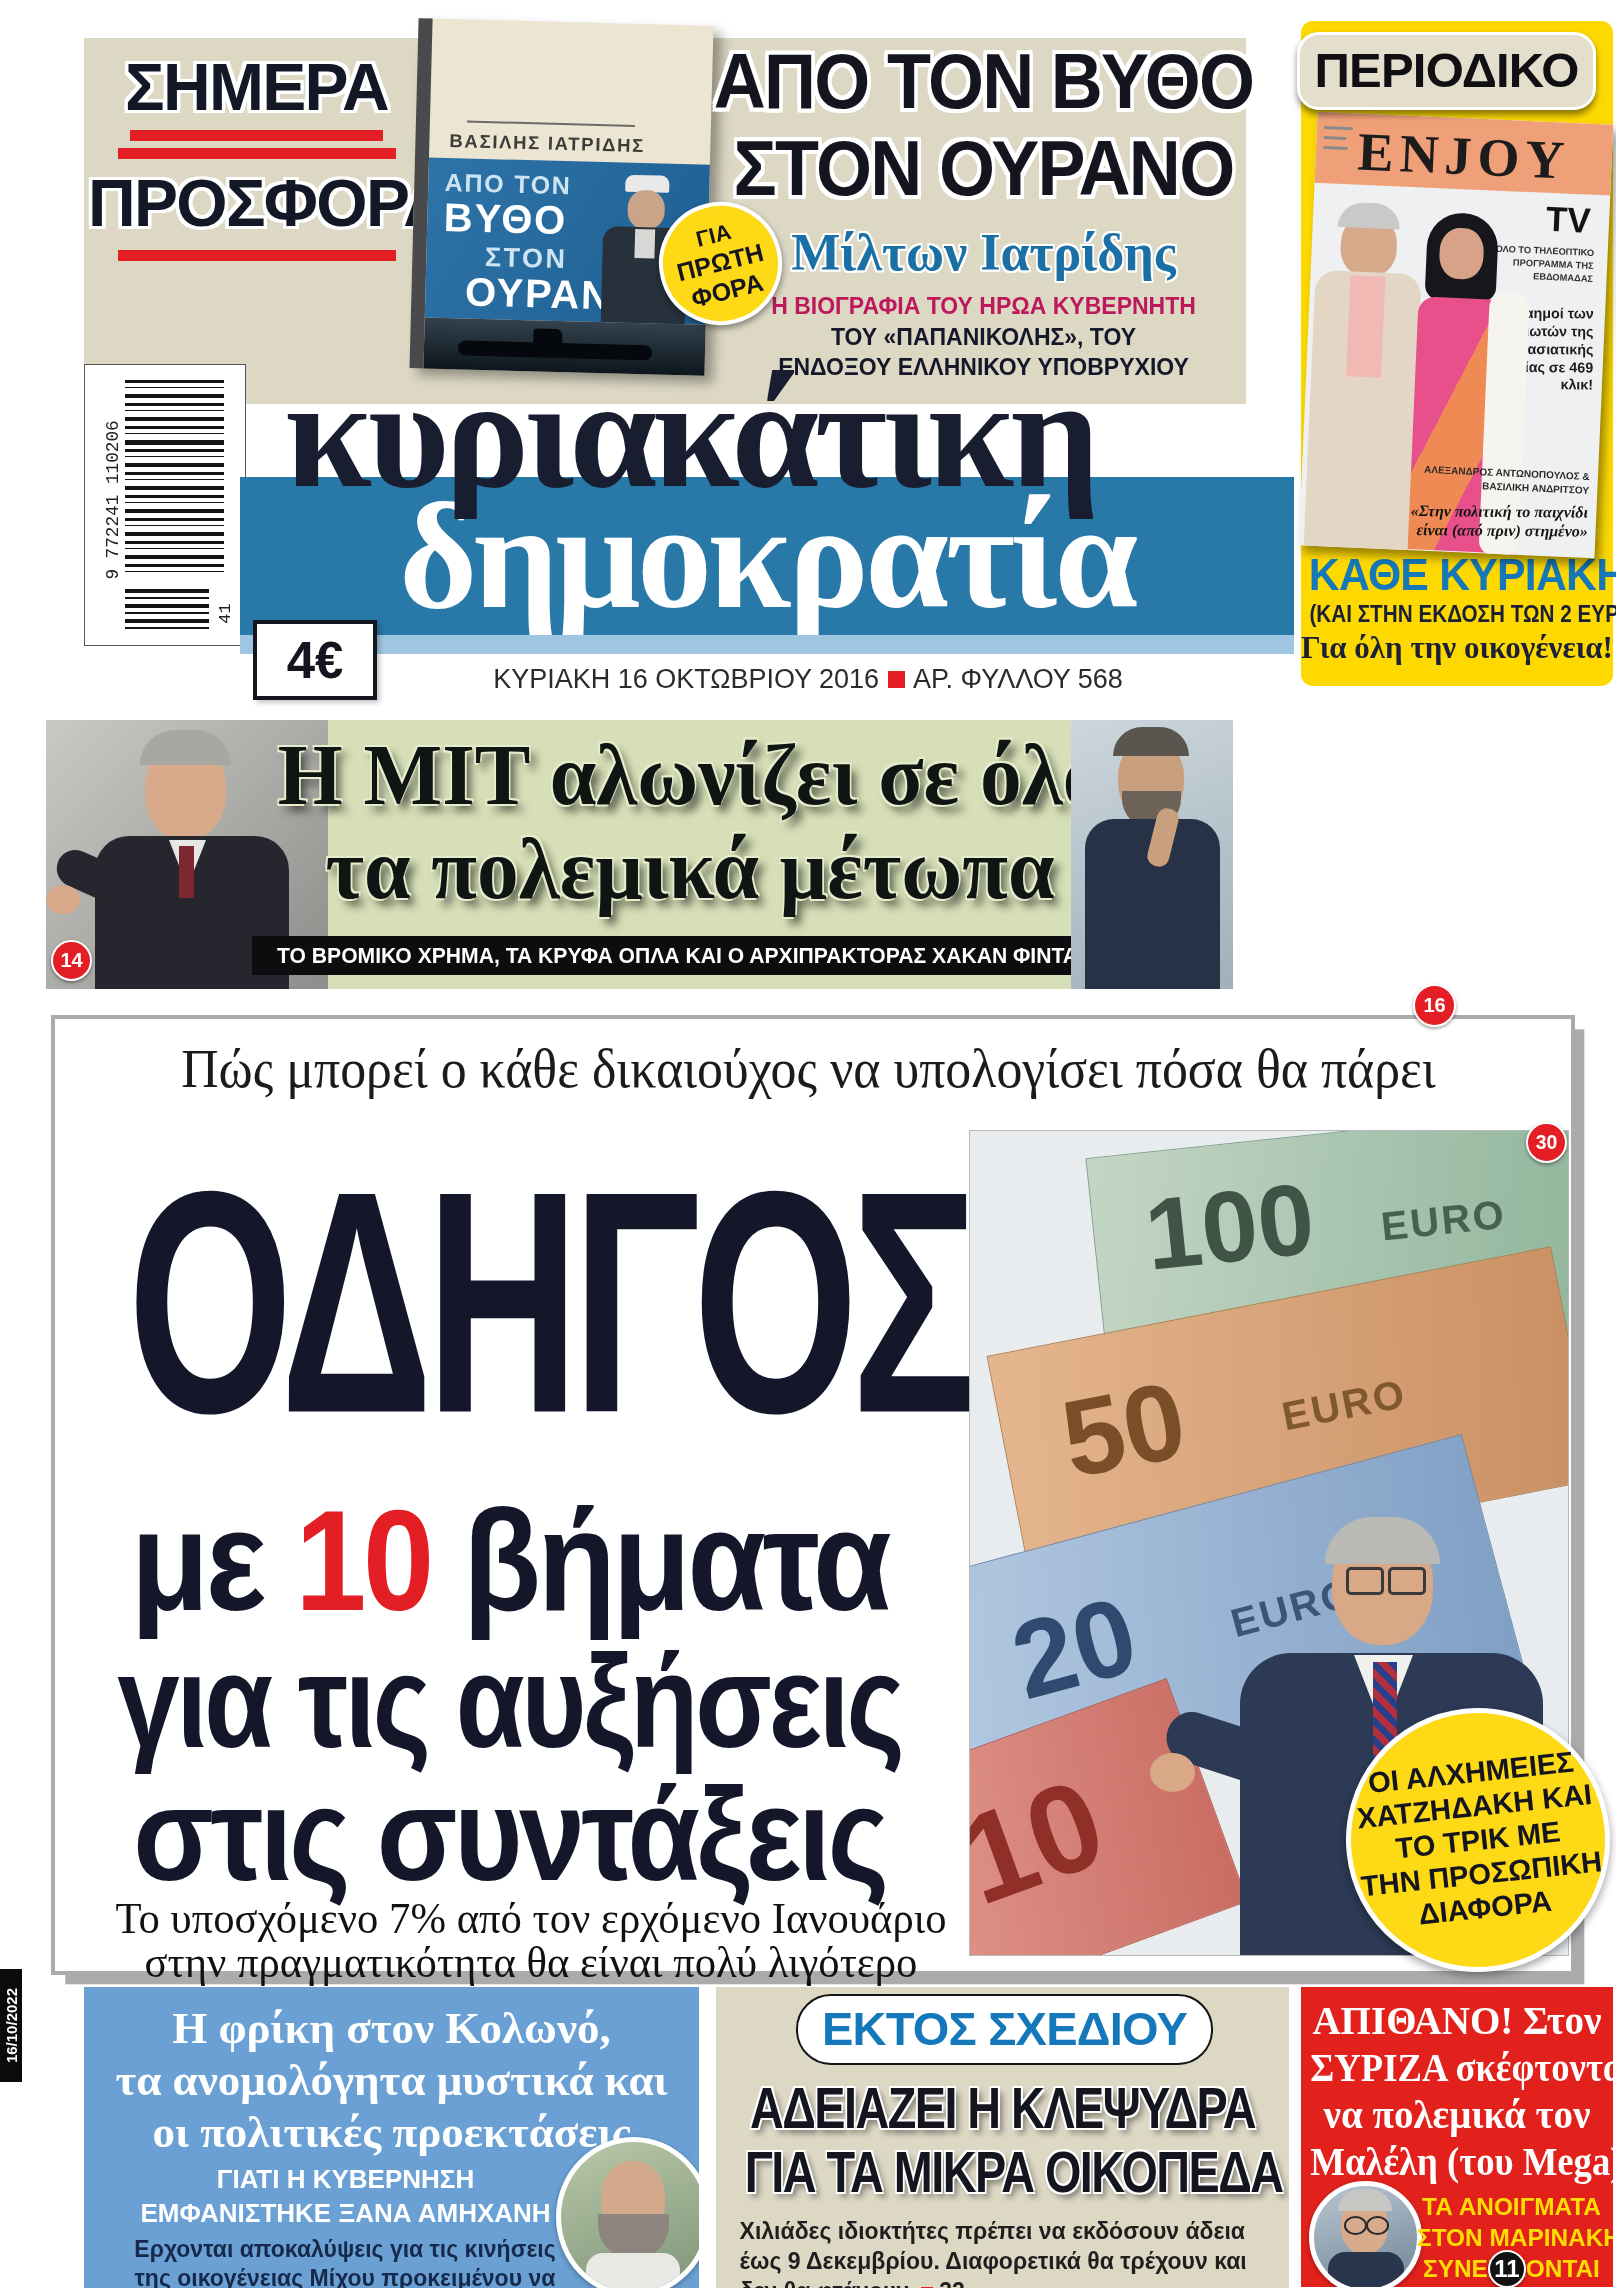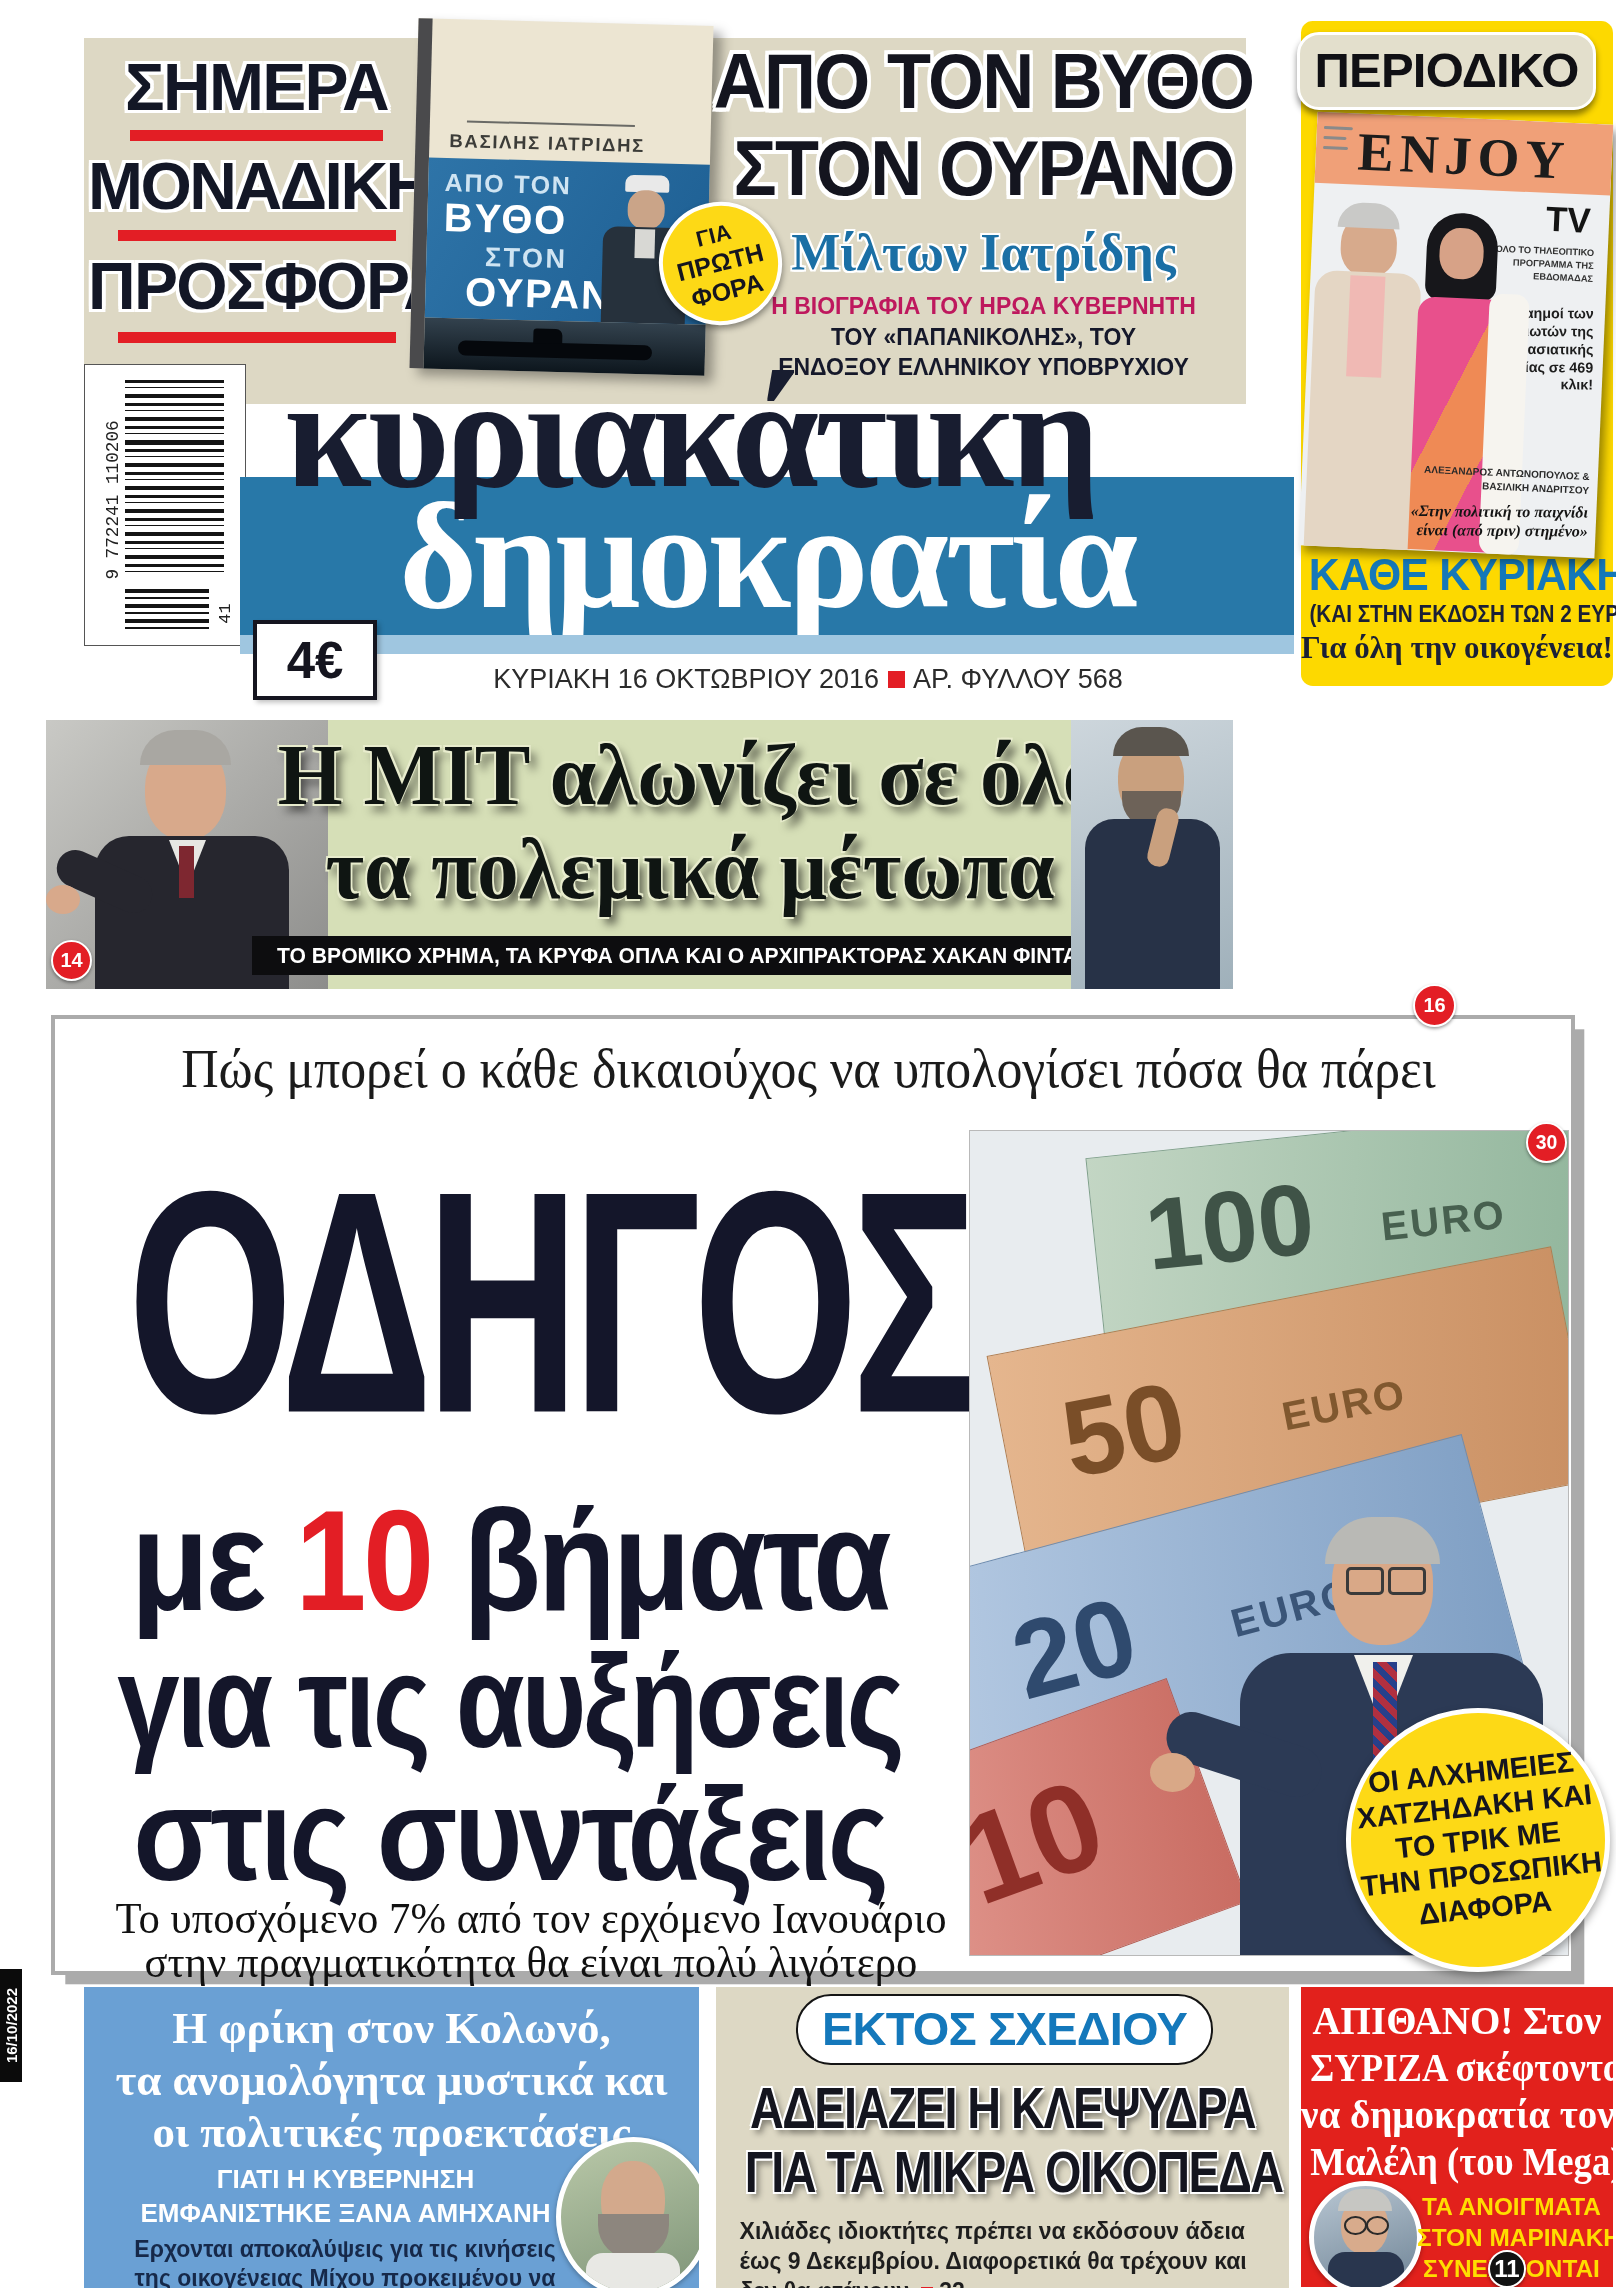--- a/index.html
+++ b/index.html
@@ -28,21 +28,20 @@
 </head>
 <body>
 
 <div class="page">
 
   <div class="abs" style="left:84px;top:38px;width:1162px;height:366px;background:#ddd8c4;"></div>
 
   <div class="abs ctr" style="left:88px;top:49px;width:337px;">
     <div class="nw ow" style="font-size:66px;font-weight:900;color:#131726;letter-spacing:-1.7px;">ΣΗΜΕΡΑ</div>
     <div style="margin:5px auto 6.7px;width:253px;height:11px;background:#e31e25;"></div>
-    <div class="nw ow" style="font-size:66px;font-weight:900;color:#131726;letter-spacing:-2.5px;">ΜΟΝΑΔΙΚΗ</div>
     <div style="margin:6.7px auto 6.7px;width:278px;height:11px;background:#e31e25;"></div>
     <div class="nw ow" style="font-size:66px;font-weight:900;color:#131726;letter-spacing:-1.7px;">ΠΡΟΣΦΟΡΑ!</div>
     <div style="margin:8.4px auto 0;width:278px;height:11px;background:#e31e25;"></div>
   </div>
 
   <div class="abs" style="left:414px;top:22px;width:295px;height:350px;transform:rotate(1.5deg);
               box-shadow:8.4px 6.7px 11.8px rgba(0,0,0,.35);background:#ece5d2;">
     <div class="abs" style="left:0;top:0;width:13.5px;height:100%;background:#4a4a4c;"></div>
     <div class="abs" style="left:51px;top:101px;width:168px;height:1.7px;background:#6a6a66;"></div>
     <div class="abs nw" style="left:34px;top:111px;font-size:18.5px;letter-spacing:1.7px;color:#3c3c38;font-weight:700;">ΒΑΣΙΛΗΣ ΙΑΤΡΙΔΗΣ</div>
@@ -279,21 +278,21 @@
                 text-shadow:-1.7px -1.7px 0 #fff,1.7px -1.7px 0 #fff,-1.7px 1.7px 0 #fff,1.7px 1.7px 0 #fff,4.2px 5px 6.7px rgba(0,0,0,.45);">ΓΙΑ ΤΑ ΜΙΚΡΑ ΟΙΚΟΠΕΔΑ</div>
     <div class="abs" style="left:23.6px;top:229px;width:531px;font-size:23px;font-weight:700;color:#1e1e1e;line-height:30px;">
       <span>Χιλιάδες ιδιοκτήτες πρέπει να εκδόσουν άδεια έως 9 Δεκεμβρίου. Διαφορετικά θα τρέχουν και δεν θα φτάνουν.</span><span class="redsq sm"></span><span>32</span>
     </div>
   </div>
 
   <div class="abs" style="left:1301px;top:1987px;width:312px;height:300px;background:#e2211c;overflow:hidden;">
     <div class="ctr" style="margin-top:10px;">
       <div class="nw serif" style="font-size:39px;font-weight:700;color:#fff;line-height:47px;">ΑΠΙΘΑΝΟ! Στον</div>
       <div class="nw serif" style="font-size:39px;font-weight:700;color:#fff;line-height:47px;transform:scaleX(.94);">ΣΥΡΙΖΑ σκέφτονται</div>
-      <div class="nw serif" style="font-size:39px;font-weight:700;color:#fff;line-height:47px;">να δημοκρατία τον</div>
+      <div class="nw serif" style="font-size:39px;font-weight:700;color:#fff;line-height:47px;">να πολεμικά τον</div>
       <div class="nw serif" style="font-size:39px;font-weight:700;color:#fff;line-height:47px;transform:scaleX(.94);">Μαλέλη (του Mega)</div>
     </div>
     <div class="abs ovalphoto" style="left:8.4px;top:194px;width:103px;height:103px;background:linear-gradient(160deg,#b8c6d2,#6f8496);">
       <div class="abs" style="left:27px;top:11.8px;width:47px;height:56px;background:#d8ab8c;border-radius:46%;"></div>
       <div class="abs" style="left:23.6px;top:3.4px;width:54px;height:22px;background:#c6c6c2;border-radius:25px 25px 0 0;"></div>
       <div class="abs" style="left:30px;top:30px;width:18.5px;height:15px;border:2.5px solid #2a2a2a;border-radius:50%;"></div>
       <div class="abs" style="left:52px;top:30px;width:18.5px;height:15px;border:2.5px solid #2a2a2a;border-radius:50%;"></div>
       <div class="abs" style="left:13.5px;top:66px;width:76px;height:37px;background:#29364e;border-radius:17px 17px 0 0;"></div>
     </div>
     <div class="abs ctr" style="left:116px;top:204px;width:189px;">

